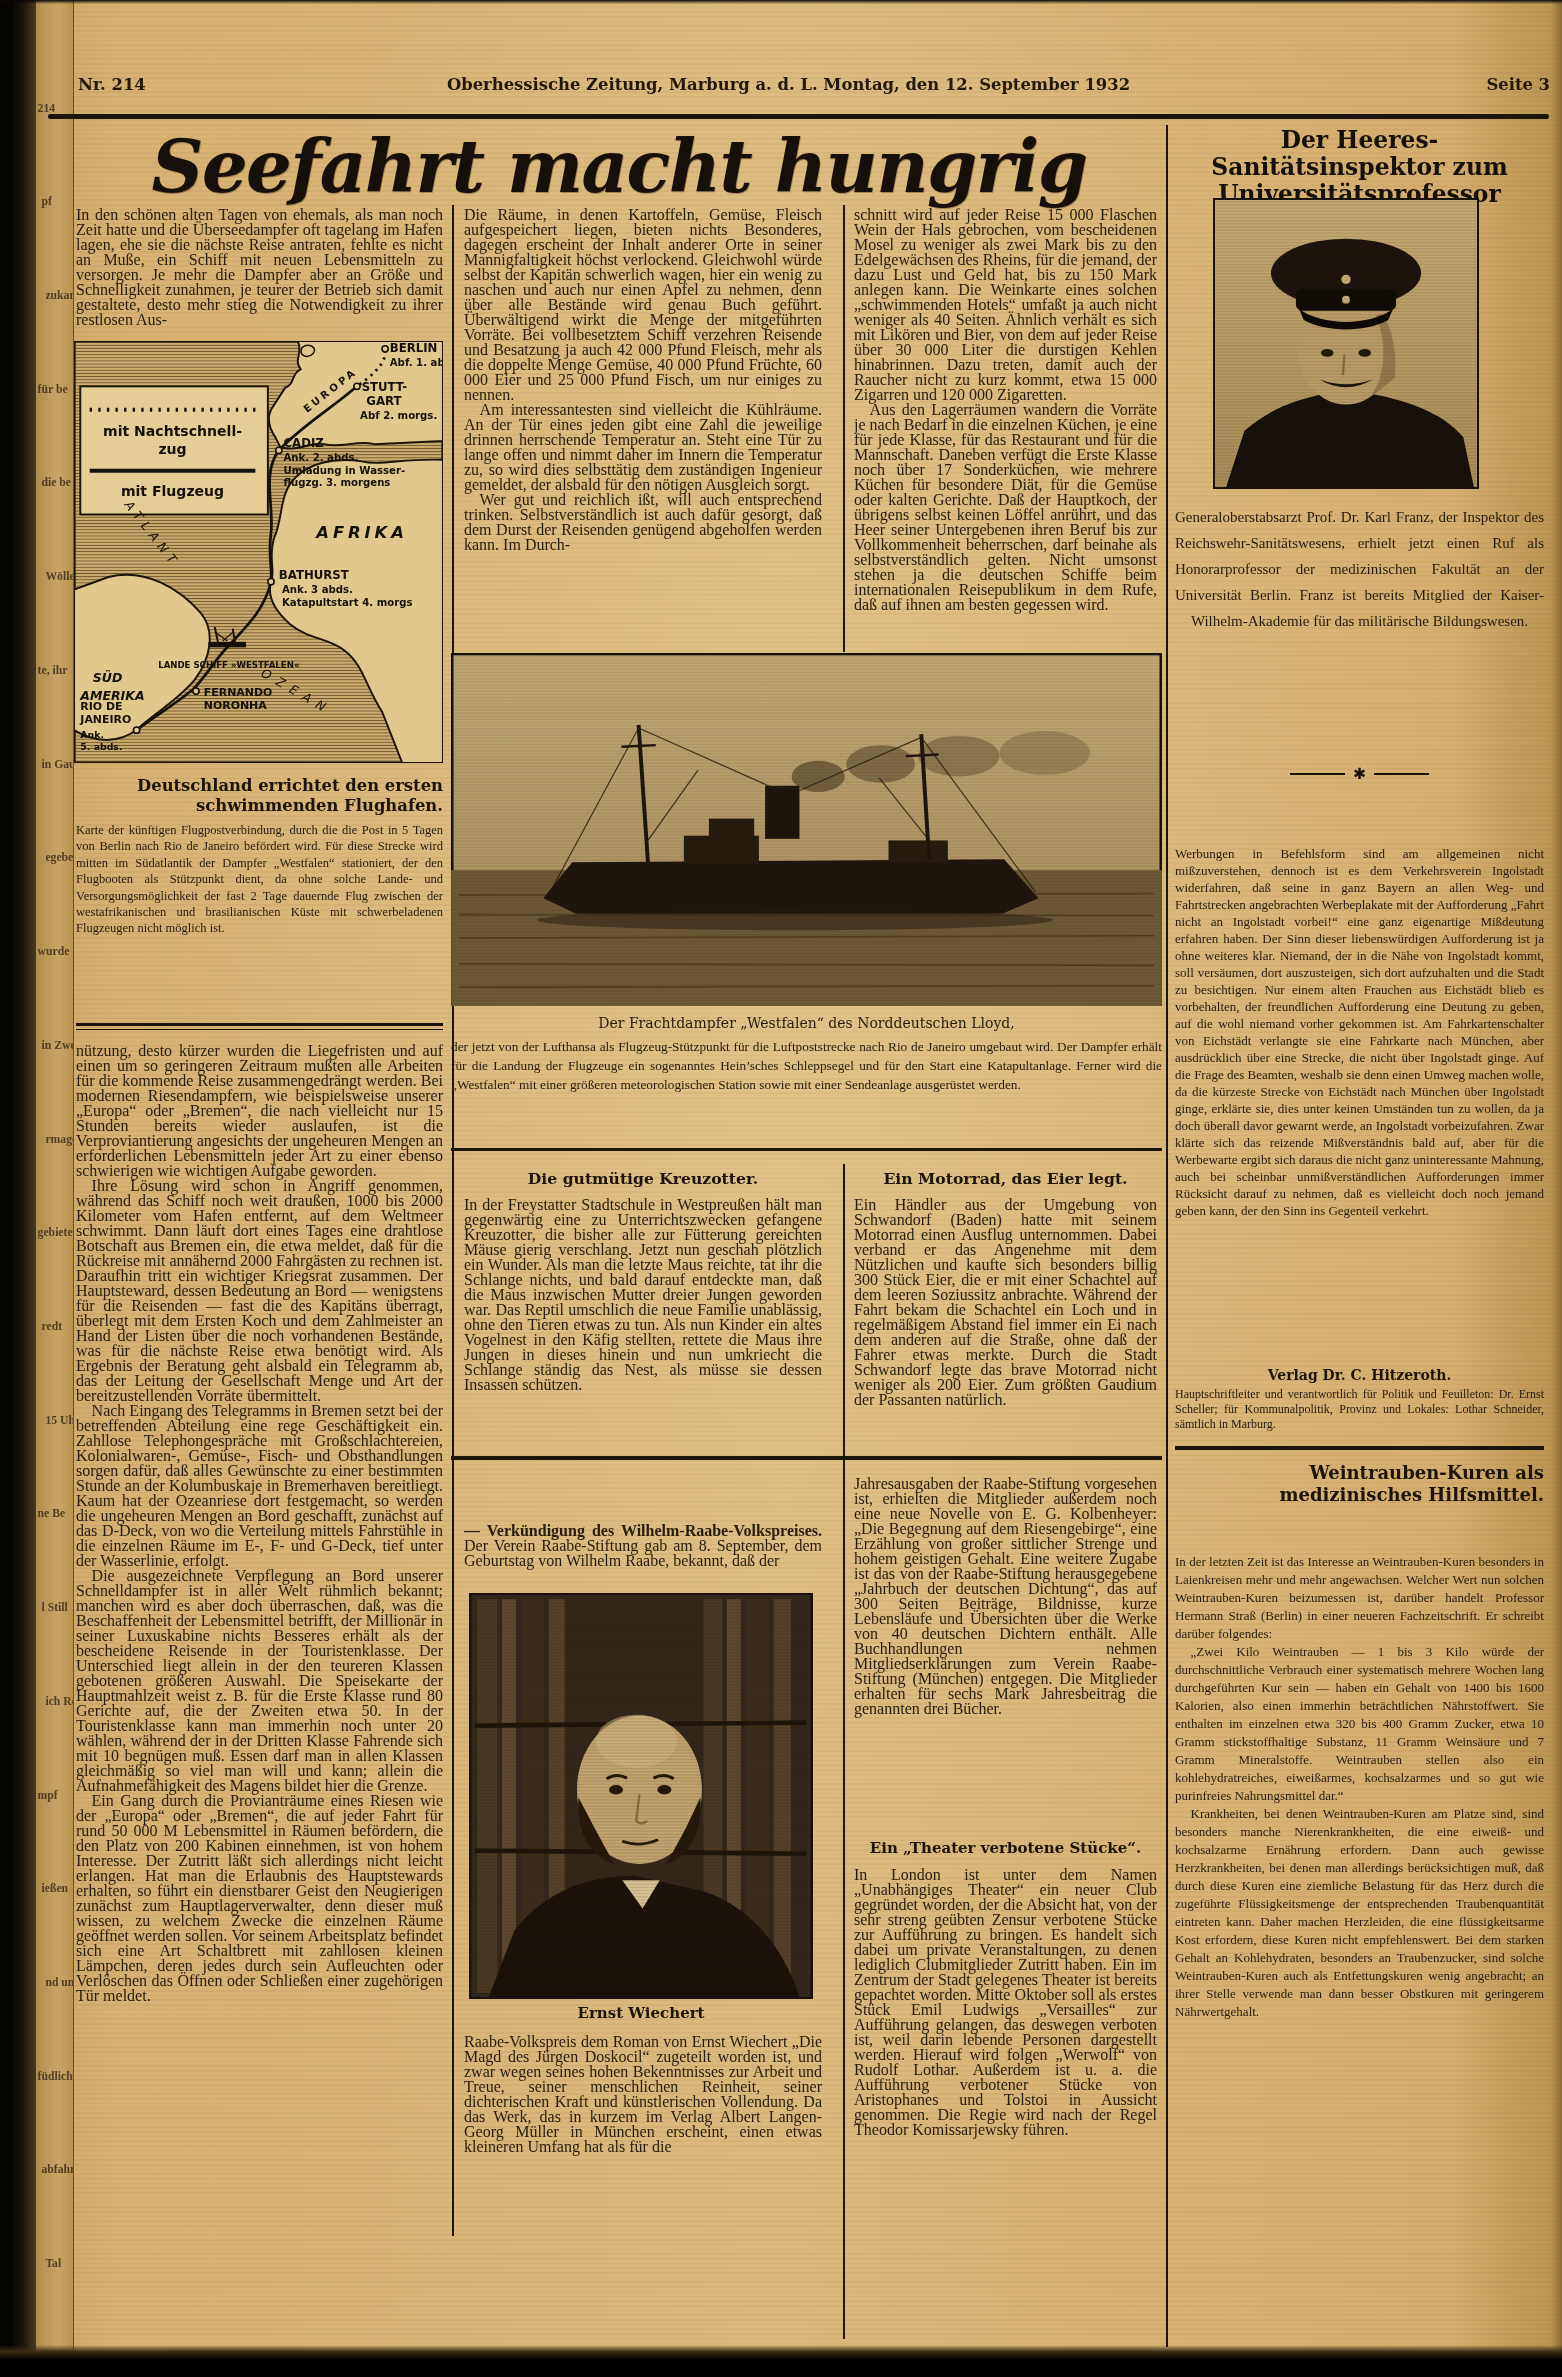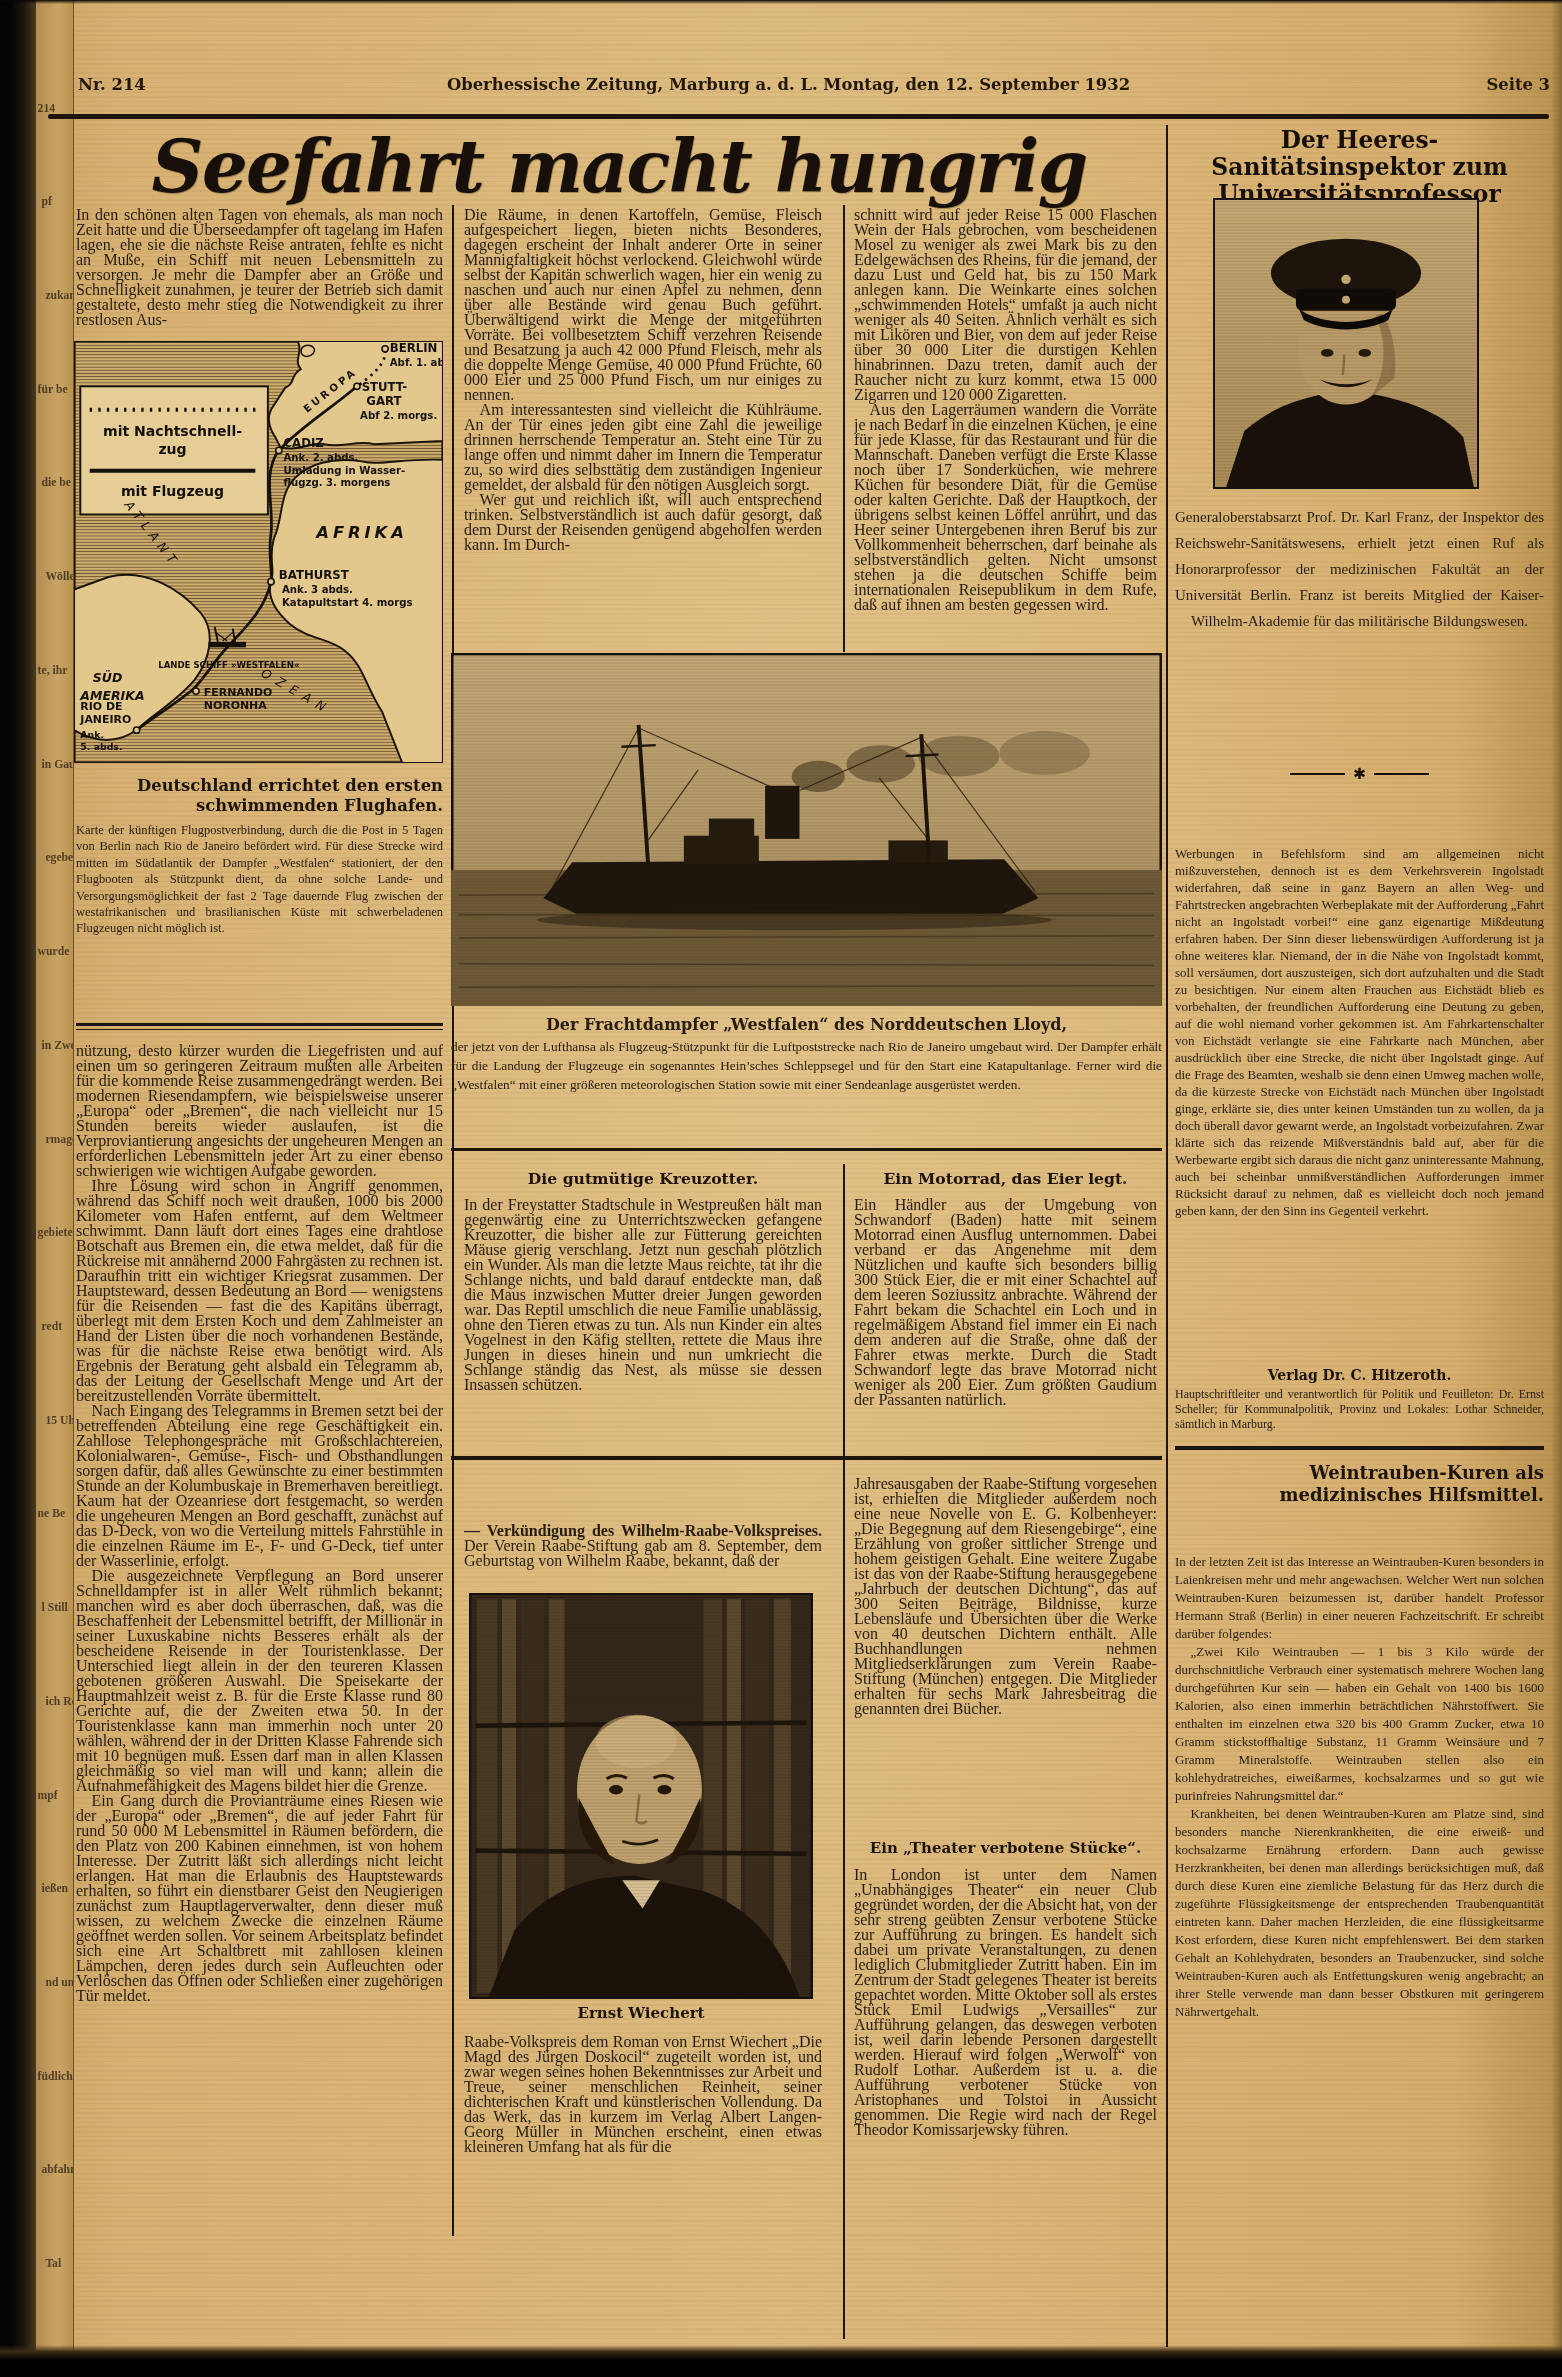--- a/index.html
+++ b/index.html
@@ -28,21 +28,21 @@
   .subhead{font-family:"DejaVu Serif",serif;font-weight:bold;text-align:center;font-size:15.6px;color:#1c130a;}
   .r-title{font-family:"DejaVu Serif",serif;font-weight:bold;text-align:center;font-size:23.4px;line-height:1.15;color:#17100a;}
   .r-body{font-size:13px;line-height:17px;text-align:justify;overflow:hidden;}
   .r-body p{margin:0;text-indent:15.6px;}
   .r-body p.noind{text-indent:0;}
   .officer-cap{font-size:15px;line-height:26px;text-align:justify;text-align-last:center;overflow:hidden;}
   .sep-star{display:flex;align-items:center;justify-content:center;gap:7.8px;font-size:15.6px;color:#17100a;}
   .sep-star:before,.sep-star:after{content:"";width:55px;height:2.3px;background:#17100a;}
   .kunst-title{font-family:"DejaVu Serif",serif;font-weight:bold;font-size:30px;text-align:center;color:#17100a;letter-spacing:0.8px;}
   .imp{font-size:12px;line-height:15.2px;text-align:justify;overflow:hidden;}
-  .caption-lead{font-family:"DejaVu Serif",serif;font-weight:bold;text-align:center;font-size:16px;}
+  .caption-lead{font-family:"DejaVu Serif",serif;font-weight:normal;text-align:center;font-size:14px;}
   .ship-cap{font-size:13.3px;line-height:19px;text-align:justify;overflow:hidden;}
   svg text{font-family:"DejaVu Sans",sans-serif;fill:#15100a;}
 </style>
 </head>
 <body>
 
 <div id="page">
 
   <div class="abs binding"></div>
   <div class="abs prevpage">

